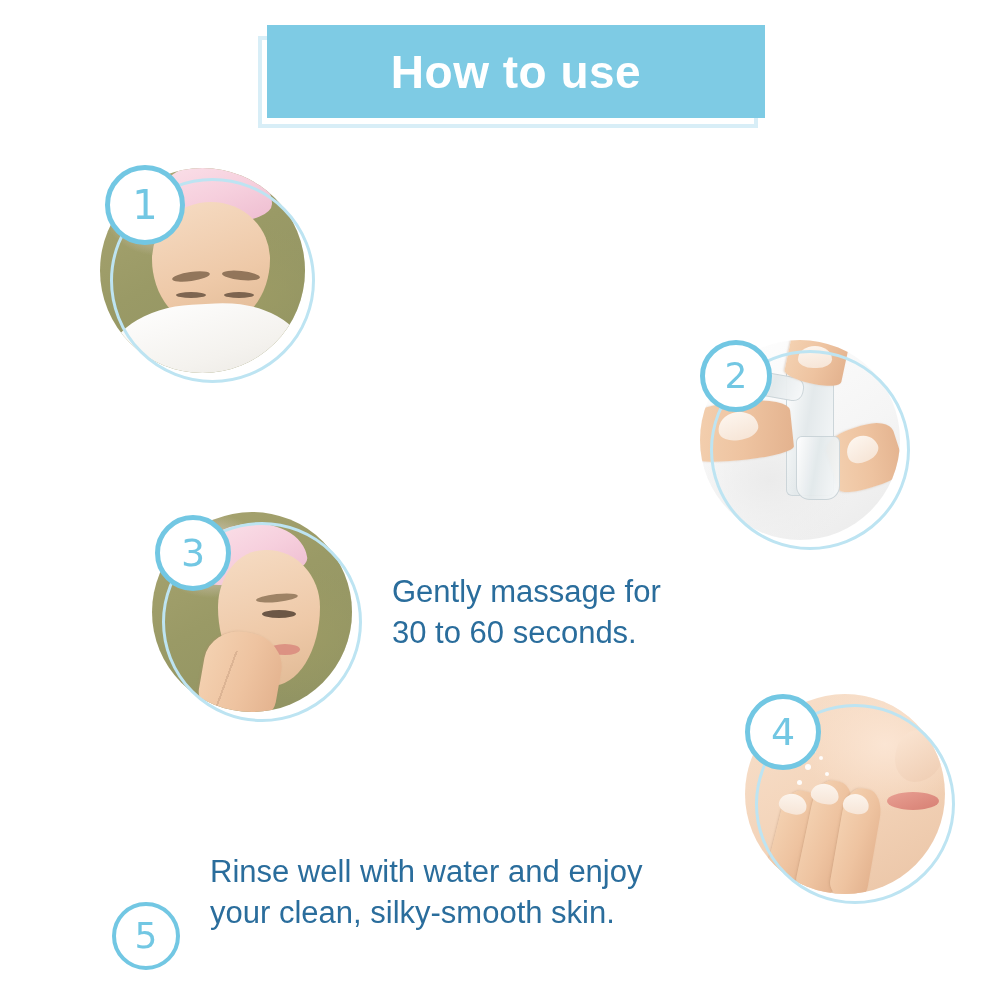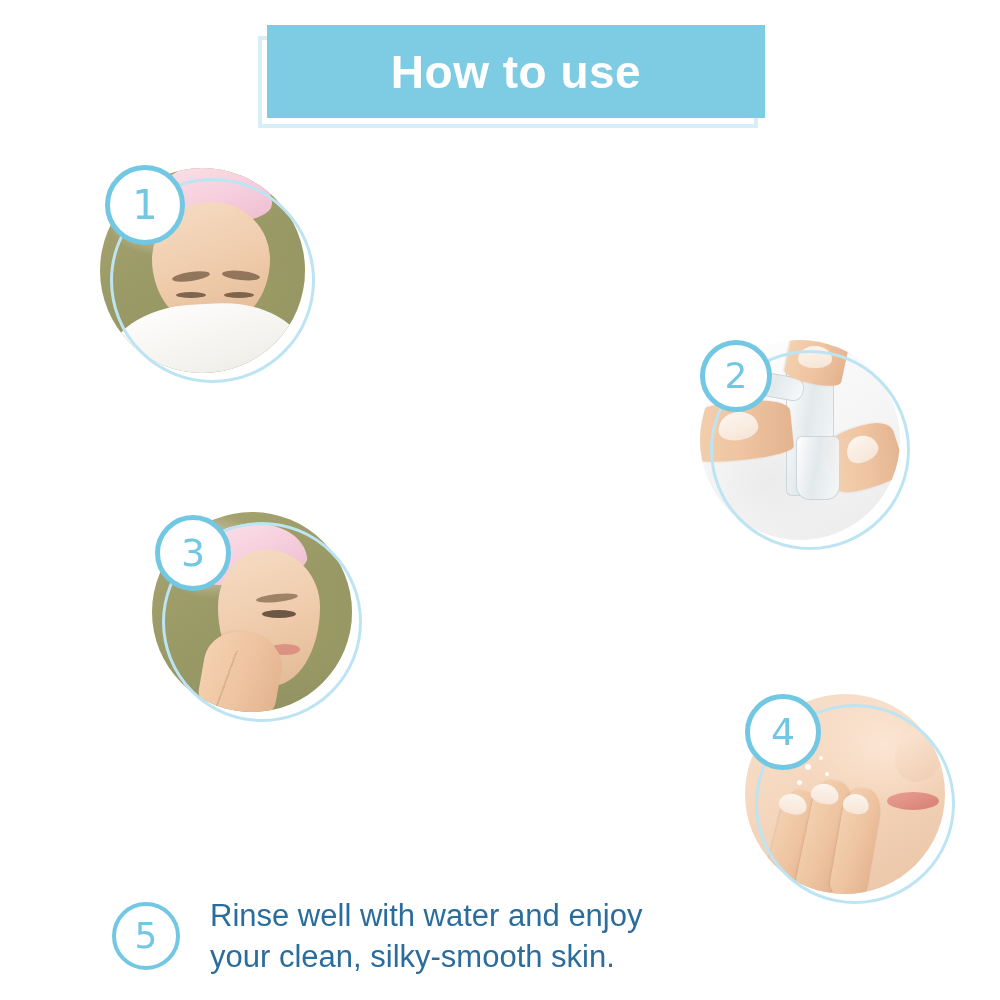--- a/index.html
+++ b/index.html
@@ -208,20 +208,22 @@
     <div class="finger" style="left:50px; top:120px; width:78px; height:86px; border-radius:46% 46% 34% 34% / 38% 38% 26% 26%; transform:rotate(10deg);"></div>
     <div style="position:absolute; left:58px; top:140px; width:62px; height:62px; background:
            linear-gradient(100deg, rgba(200,160,130,0.5) 0 2px, rgba(0,0,0,0) 2px 18px),
            linear-gradient(100deg, rgba(0,0,0,0) 0 20px, rgba(200,160,130,0.5) 20px 22px, rgba(0,0,0,0) 22px 40px);
            transform:rotate(10deg); border-radius:30%;"></div>
   </div>
   <div class="photo-ring" style="left:162px; top:522px; width:200px; height:200px;"></div>
   <div class="badge" style="left:155px; top:515px; width:76px; height:76px; font-size:38px;">
     <span>3</span>
   </div>
+  <div class="step-text" style="left:392px; top:572px; width:420px;">Gently massage for
+30 to 60 seconds.</div>
 
   <div class="photo" style="left:745px; top:694px; width:200px; height:200px;">
     <div class="ph-cheek"></div>
     <div style="position:absolute; left:150px; top:36px; width:48px; height:52px; border-radius:48% 52% 60% 40% / 56% 44% 56% 44%; background:linear-gradient(150deg,#fbe6d4,#eecbb0); opacity:0.9;"></div>
     <div style="position:absolute; left:142px; top:98px; width:52px; height:18px; border-radius:50%; background:linear-gradient(160deg,#e79a8e,#d4776d); opacity:0.9;"></div>
     <div class="bead" style="left:66px; top:54px; width:5px; height:5px;"></div>
     <div class="bead" style="left:74px; top:62px; width:4px; height:4px;"></div>
     <div class="bead" style="left:60px; top:70px; width:6px; height:6px;"></div>
     <div class="bead" style="left:80px; top:78px; width:4px; height:4px;"></div>
     <div class="bead" style="left:52px; top:86px; width:5px; height:5px;"></div>
@@ -235,16 +237,16 @@
     <div class="nail" style="left:98px; top:100px; width:26px; height:20px; transform:rotate(10deg);"></div>
   </div>
   <div class="photo-ring" style="left:755px; top:704px; width:200px; height:200px;"></div>
   <div class="badge" style="left:745px; top:694px; width:76px; height:76px; font-size:38px;">
     <span>4</span>
   </div>
 
   <div class="badge hollow" style="left:112px; top:902px; width:68px; height:68px; font-size:36px;">
     <span>5</span>
   </div>
-  <div class="step-text" style="left:210px; top:896px; width:560px;">Rinse well with water and enjoy
+  <div class="step-text" style="left:210px; top:852px; width:560px;">Rinse well with water and enjoy
 your clean, silky-smooth skin.</div>
 
 </div>
 
 </body></html>

